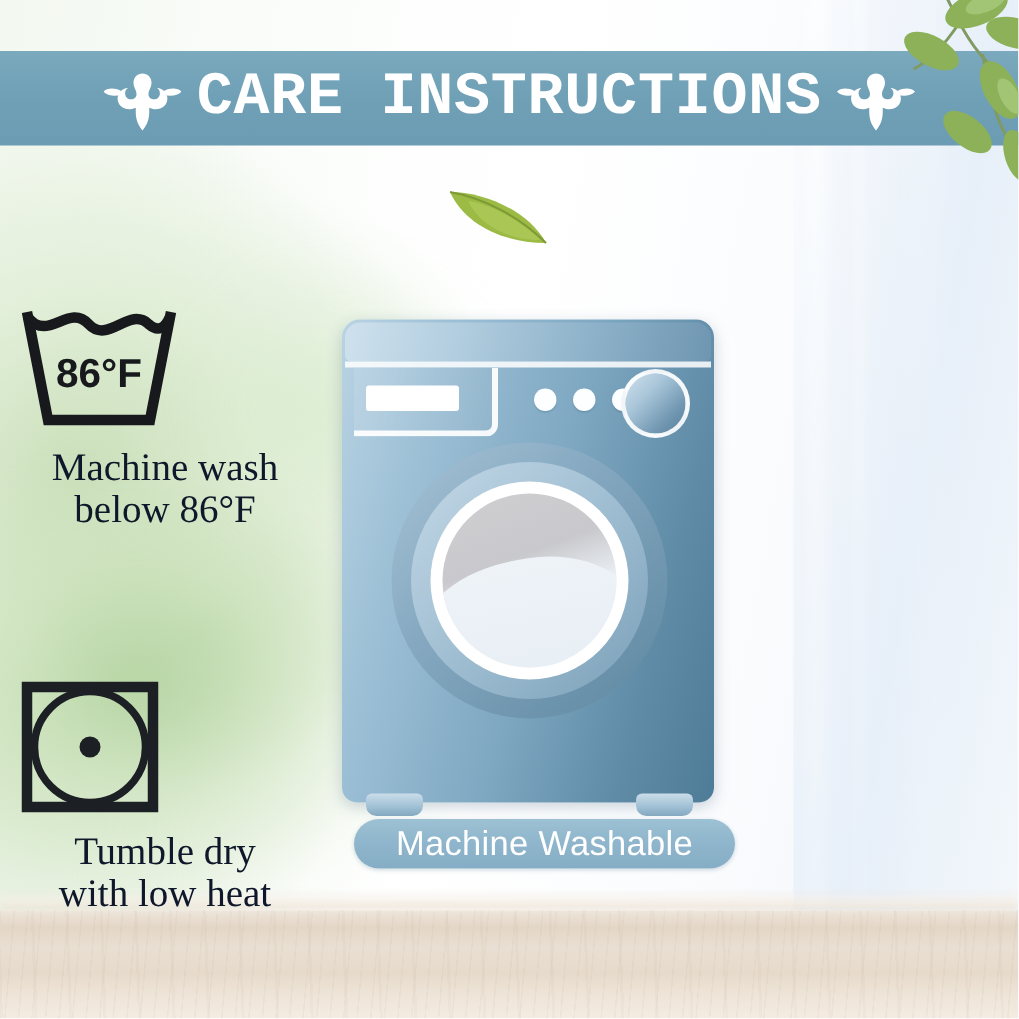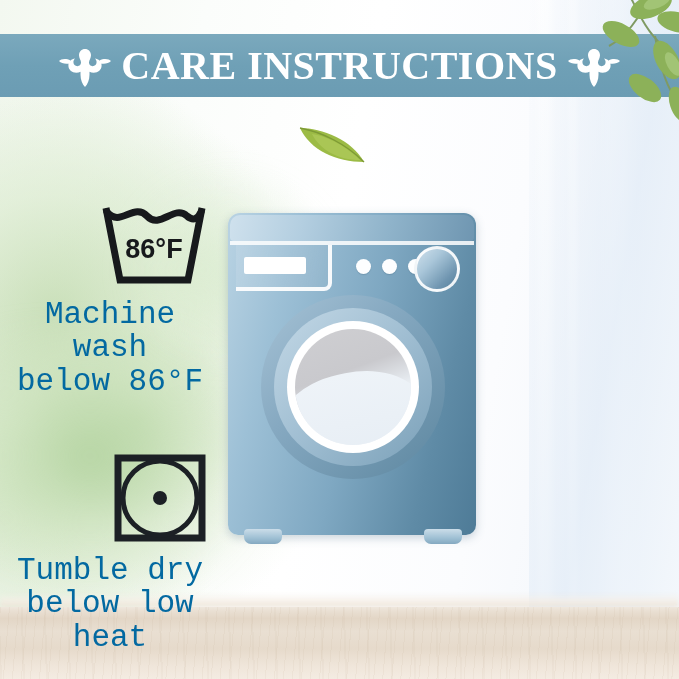--- a/index.html
+++ b/index.html
@@ -43,33 +43,33 @@
     background:linear-gradient(180deg,rgba(255,255,255,.0) 0%,rgba(245,238,229,.75) 60%,rgba(233,223,210,.95) 100%);filter:blur(2px);}
   .grain{position:absolute;left:0;right:0;bottom:0;height:72px;opacity:.45;
     background:repeating-linear-gradient(95deg, rgba(205,186,163,.30) 0px, rgba(205,186,163,.30) 1px, rgba(0,0,0,0) 1px, rgba(0,0,0,0) 9px),
                repeating-linear-gradient(88deg, rgba(180,157,130,.14) 0px, rgba(180,157,130,.14) 2px, rgba(0,0,0,0) 2px, rgba(0,0,0,0) 23px);}
 
   
   .banner{position:absolute;left:0;top:34px;width:679px;height:63px;
     background:linear-gradient(180deg,#7ba9bd 0%,#6fa0b6 50%,#6b9cb3 100%);
     display:flex;align-items:center;justify-content:center;gap:10px;z-index:6;}
   .banner-title{color:#ffffff;font-size:40px;font-weight:700;letter-spacing:.5px;line-height:1;
-    white-space:nowrap;font-family:Liberation Serif, serif;}
+    white-space:nowrap;font-family:Liberation Mono, monospace;}
   .fleur{flex:0 0 auto;width:52px;height:46px;}
   .fleur svg{display:block;}
 
   
   .leafcluster{position:absolute;right:-6px;top:-12px;width:150px;height:150px;z-index:7;}
   .float-leaf{position:absolute;left:296px;top:122px;width:72px;height:44px;z-index:5;}
 
   
   .tile{position:absolute;text-align:center;z-index:4;}
-  .tile .sym{display:flex;align-items:flex-end;justify-content:flex-end;}
-  .tile .cap{margin-top:8px;color:#0369a1;font-size:31px;line-height:1.08;white-space:pre-line;
-    font-family:Liberation Mono, monospace;}
+  .tile .sym{display:flex;align-items:flex-end;justify-content:flex-start;}
+  .tile .cap{margin-top:8px;color:#0f172a;font-size:26px;line-height:1.08;white-space:pre-line;
+    font-family:Liberation Serif, serif;}
   #tile-wash{left:10px;top:198px;width:200px;}
   #tile-bleach{left:470px;top:196px;width:200px;}
   #tile-dry{left:10px;top:450px;width:200px;}
   #tile-iron{left:470px;top:452px;width:200px;}
 
   
   .washer{position:absolute;left:228px;top:213px;width:248px;height:330px;z-index:5;}
   .w-body{position:absolute;left:0;top:0;width:248px;height:322px;border-radius:12px 12px 10px 10px;
     background:linear-gradient(104deg,#b9d3e3 0%,#9dc0d6 22%,#7fa8c2 52%,#5f8ba6 80%,#4e7b97 100%);
     box-shadow:0 3px 10px rgba(70,100,125,.28);}
@@ -193,21 +193,21 @@
 
   <div class="tile" id="tile-dry">
     <div class="sym">
       <svg viewBox="0 0 100 96" width="100" height="96">
         <rect x="8" y="8" width="84" height="80" fill="none" stroke="#1c2025" stroke-width="7"></rect>
         <circle cx="50" cy="48" r="37" fill="none" stroke="#1c2025" stroke-width="5"></circle>
         <circle cx="50" cy="48" r="7" fill="#1c2025"></circle>
       </svg>
     </div>
     <div class="cap">Tumble dry
-below low heat</div>
+with low heat</div>
   </div>
 
 
   <div class="washer">
     <div class="w-body">
       <div class="w-top"></div>
       <div class="w-topline"></div>
       <div class="w-drawer"></div>
       <div class="w-slot"></div>
       <div class="w-dots">
@@ -221,14 +221,17 @@
           <div class="w-door-rim">
             <div class="w-glass"></div>
           </div>
         </div>
       </div>
     </div>
     <div class="w-foot l"></div>
     <div class="w-foot r"></div>
   </div>
 
+  <div class="pill">
+    <span>Machine Washable</span>
+  </div>
 
 </div>
 
 </body></html>

